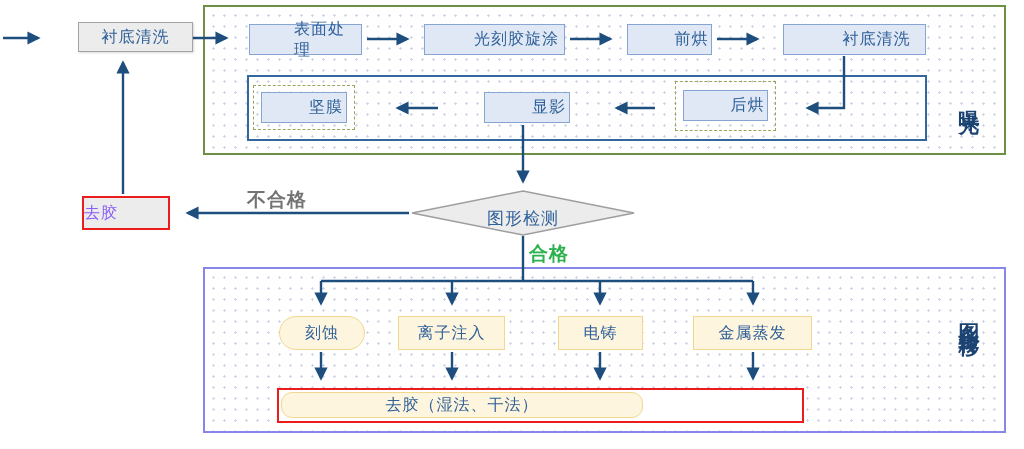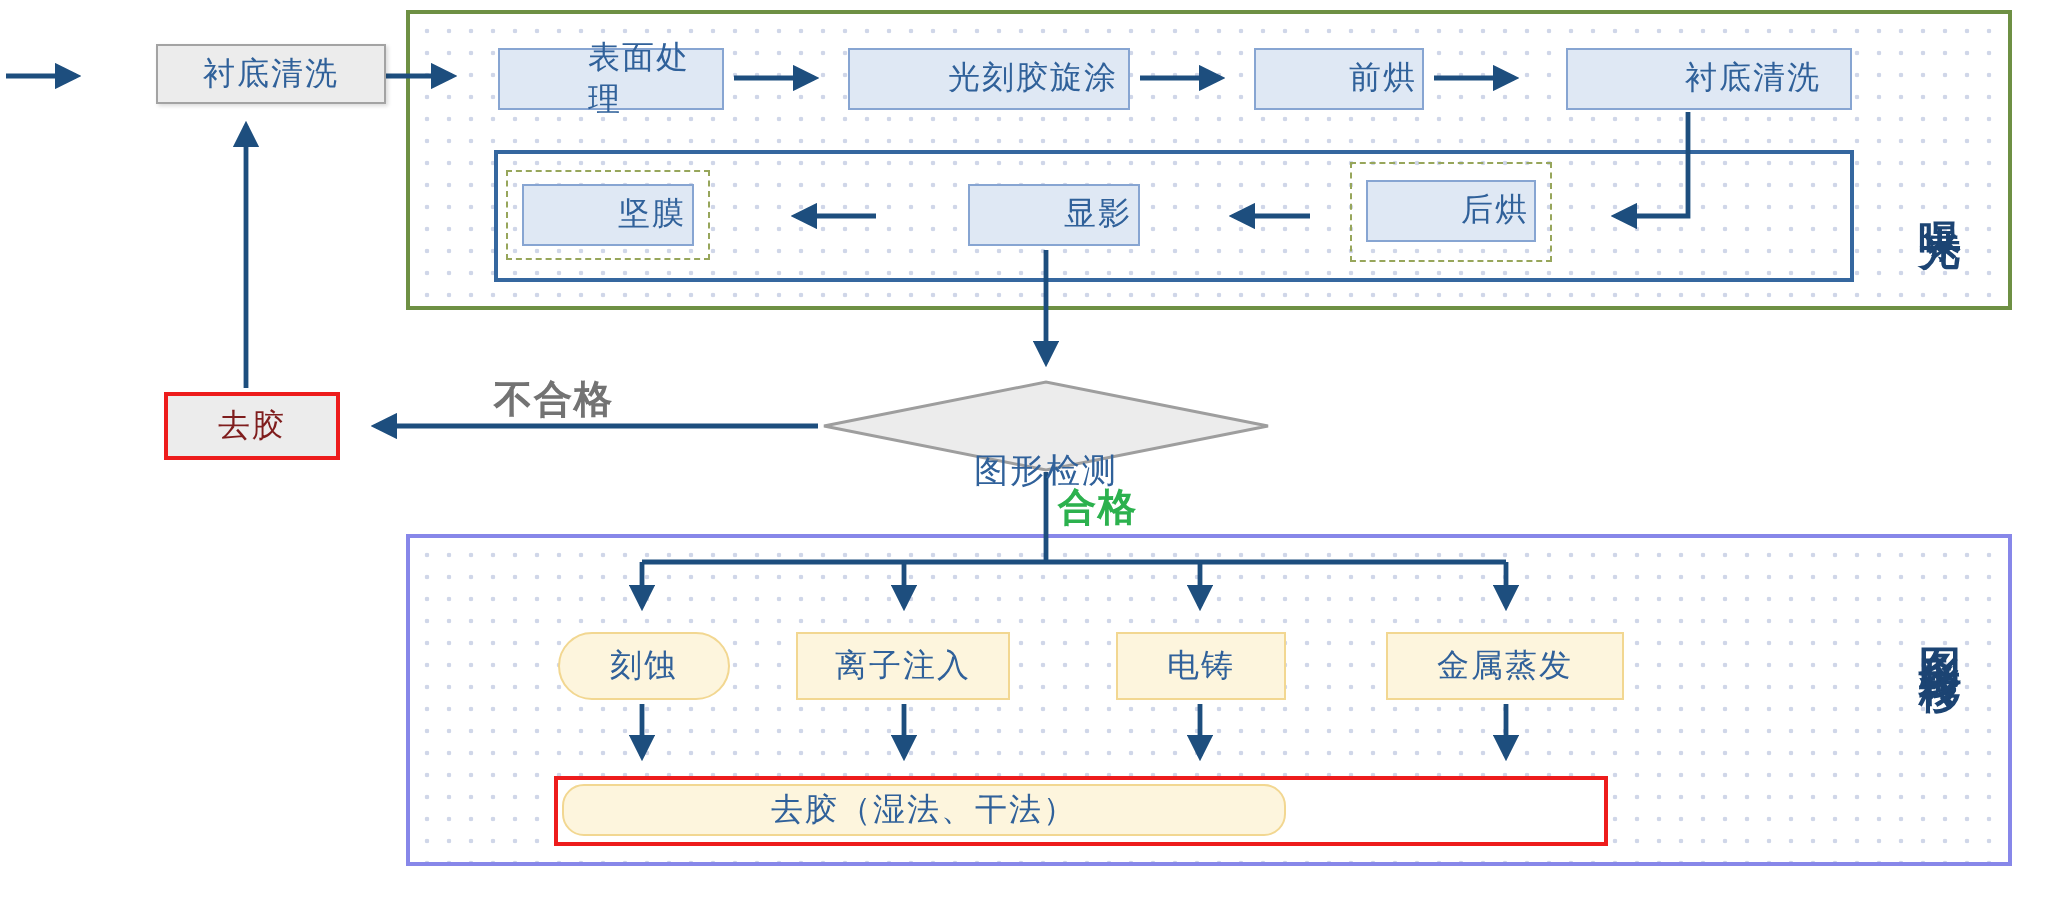--- a/index.html
+++ b/index.html
@@ -23,42 +23,42 @@
     background:#dfe8f4;border:1.5px solid #87a5d2;color:#30619a;
     font-size:16px;letter-spacing:1px;box-sizing:border-box;padding-left:44px;
   }
   .graybox{
     position:absolute;display:flex;align-items:center;justify-content:center;
     background:#ececec;border:1.5px solid #a3a3a3;color:#30619a;
     font-size:16px;letter-spacing:1px;box-sizing:border-box;
     box-shadow:1px 1px 2px rgba(0,0,0,0.15);
   }
   .redbox{
-    position:absolute;display:flex;align-items:center;justify-content:center;
-    background:#ececec;border:2.5px solid #ed1c1c;color:#7f1d1d;
+    position:absolute;display:flex;align-items:center;justify-content:flex-start;
+    background:#ececec;border:2.5px solid #ed1c1c;color:#8b5cf6;
     font-size:16px;letter-spacing:1px;box-sizing:border-box;
   }
   .ybox{
     position:absolute;display:flex;align-items:center;justify-content:center;
     background:#fdf5dd;border:1.5px solid #f2d791;color:#30619a;
     font-size:16px;letter-spacing:1px;box-sizing:border-box;
   }
   .redrow{
     position:absolute;border:2.5px solid #ed1c1c;background:#ffffff;box-sizing:border-box;
   }
   .vlabel{
     position:absolute;writing-mode:vertical-rl;text-orientation:upright;
     font-weight:bold;color:#1c4473;font-size:21px;letter-spacing:4px;line-height:1;
   }
   .taglabel{position:absolute;font-weight:bold;font-size:19px;letter-spacing:1px;}
   .fail{color:#737373;}
   .pass{color:#2cb14e;}
   .diamond-text{
-    position:absolute;display:flex;align-items:flex-start;justify-content:center;
-    color:#30619a;font-size:17px;letter-spacing:1px;margin-top:28px;
+    position:absolute;display:flex;align-items:flex-end;justify-content:center;
+    color:#30619a;font-size:17px;letter-spacing:1px;
   }
   svg.overlay{position:absolute;left:0;top:0;pointer-events:none;}
 </style>
 </head>
 <body>
 
 <div id="canvas">
 
   <div class="region green" style="left:203px;top:5px;width:799px;height:146px;"></div>
   <div class="region purple" style="left:203px;top:267px;width:799px;height:162px;"></div>

